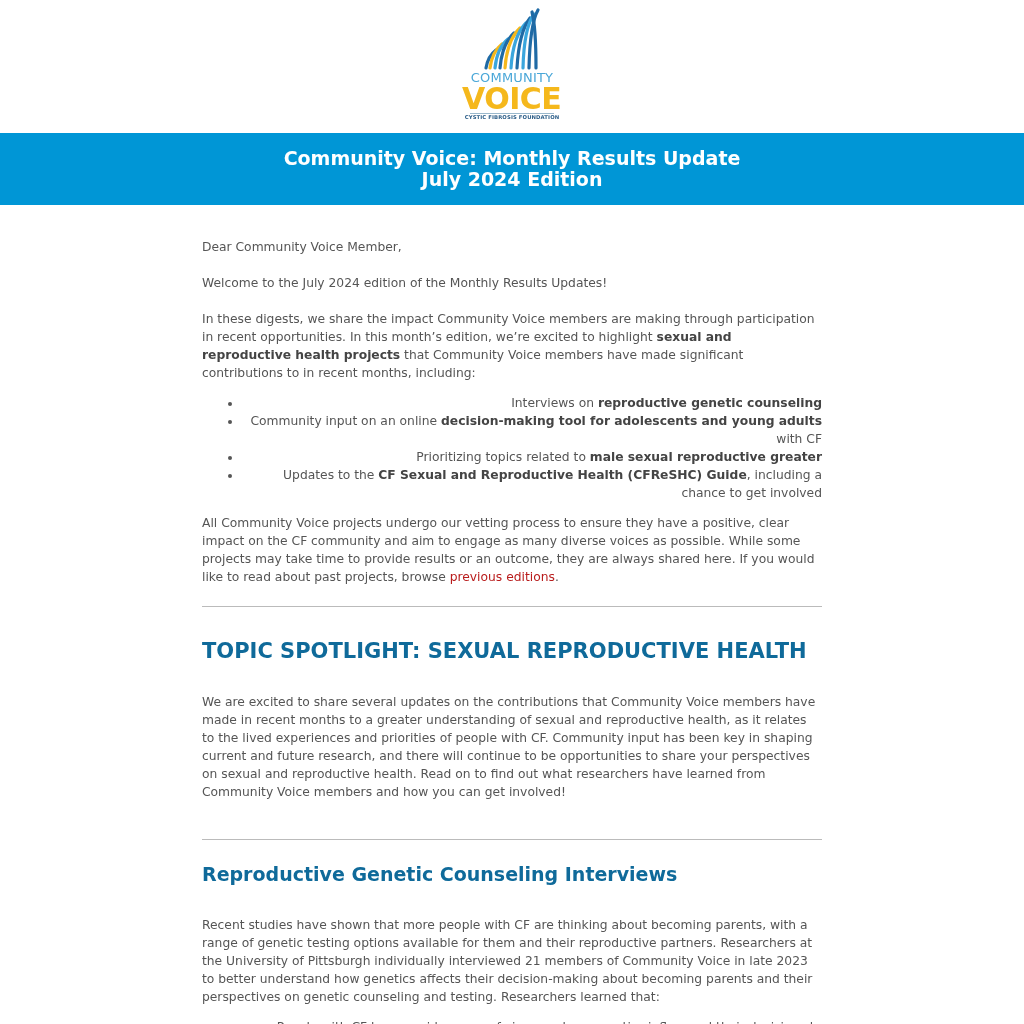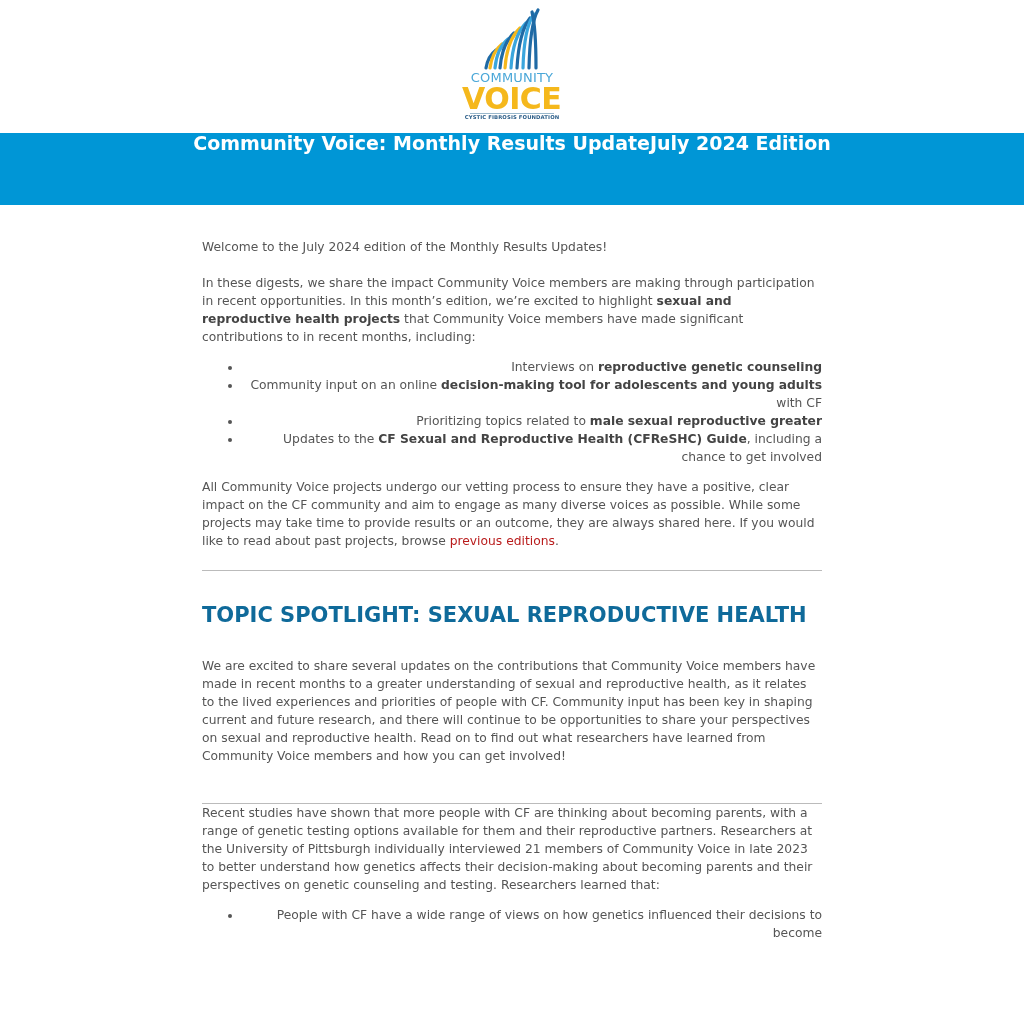--- a/index.html
+++ b/index.html
@@ -24,21 +24,21 @@
   }
   .logo-rule { position: absolute; left: 8px; top: 107px; width: 84px; height: 1px; background: #9ab8cc; }
   .logo-cff {
     position: absolute; left: 0; top: 108px; width: 100px; text-align: center;
     font-size: 5.3px; font-weight: bold; color: #2b5d88; letter-spacing: 0.1px;
   }
   .banner {
     position: absolute; left: 0; top: 133px; width: 1024px; height: 72px;
     background: #0096d6; color: #ffffff; text-align: center;
     font-weight: bold; font-size: 19px; line-height: 21px;
-    display: flex; flex-direction: row; justify-content: center;
+    display: flex; flex-direction: column; justify-content: center;
   }
   .content {
     position: absolute; left: 202px; top: 238px; width: 620px;
     font-size: 12.3px; line-height: 18px; color: #555555;
   }
   .content p { margin: 0 0 18px 0; }
   .content b { color: #444444; }
   .content ul { margin: -6px 0 12px 0; padding-left: 40px; text-align: right; }
   .content ul li { margin: 0; }
   a.link { color: #b91c1c; font-weight: normal; text-decoration: none; text-align: center; }
@@ -76,33 +76,35 @@
     <div class="logo-cff">CYSTIC FIBROSIS FOUNDATION</div>
   </div>
 </div>
 
 <div class="banner">
   <div>Community Voice: Monthly Results Update</div>
   <div>July 2024 Edition</div>
 </div>
 
 <div class="content">
+  <p>Dear Community Voice Member,</p>
   <p>Welcome to the July 2024 edition of the Monthly Results Updates!</p>
   <p><span>In these digests, we share the impact Community Voice members are making through participation in recent opportunities. In this month’s edition, we’re excited to highlight </span><b>sexual and reproductive health projects</b><span> that Community Voice members have made significant contributions to in recent months, including:</span></p>
   <ul>
     <li><span>Interviews on </span><b>reproductive genetic counseling</b><span></span></li>
     <li><span>Community input on an online </span><b>decision-making tool for adolescents and young adults</b><span> with CF</span></li>
     <li><span>Prioritizing topics related to </span><b>male sexual reproductive greater</b><span></span></li>
     <li><span>Updates to the </span><b>CF Sexual and Reproductive Health (CFReSHC) Guide</b><span>, including a chance to get involved</span></li>
   </ul>
   <p><span>All Community Voice projects undergo our vetting process to ensure they have a positive, clear impact on the CF community and aim to engage as many diverse voices as possible. While some projects may take time to provide results or an outcome, they are always shared here. If you would like to read about past projects, browse </span><a class="link" href="#">previous editions</a><span>.</span></p>
 
   <hr class="rule">
   <h2 class="spot">TOPIC SPOTLIGHT: SEXUAL REPRODUCTIVE HEALTH</h2>
   <p>We are excited to share several updates on the contributions that Community Voice members have made in recent months to a greater understanding of sexual and reproductive health, as it relates to the lived experiences and priorities of people with CF. Community input has been key in shaping current and future research, and there will continue to be opportunities to share your perspectives on sexual and reproductive health. Read on to find out what researchers have learned from Community Voice members and how you can get involved!</p>
 
   <div class="gap-lg"></div>
   <hr class="rule" style="margin-top:0">
+  <h2 class="sect">Reproductive Genetic Counseling Interviews</h2>
   <p>Recent studies have shown that more people with CF are thinking about becoming parents, with a range of genetic testing options available for them and their reproductive partners. Researchers at the University of Pittsburgh individually interviewed 21 members of Community Voice in late 2023 to better understand how genetics affects their decision-making about becoming parents and their perspectives on genetic counseling and testing. Researchers learned that:</p>
   <ul style="margin-top:-6px">
     <li>People with CF have a wide range of views on how genetics influenced their decisions to become</li>
   </ul>
 </div>
 
 </body></html>

